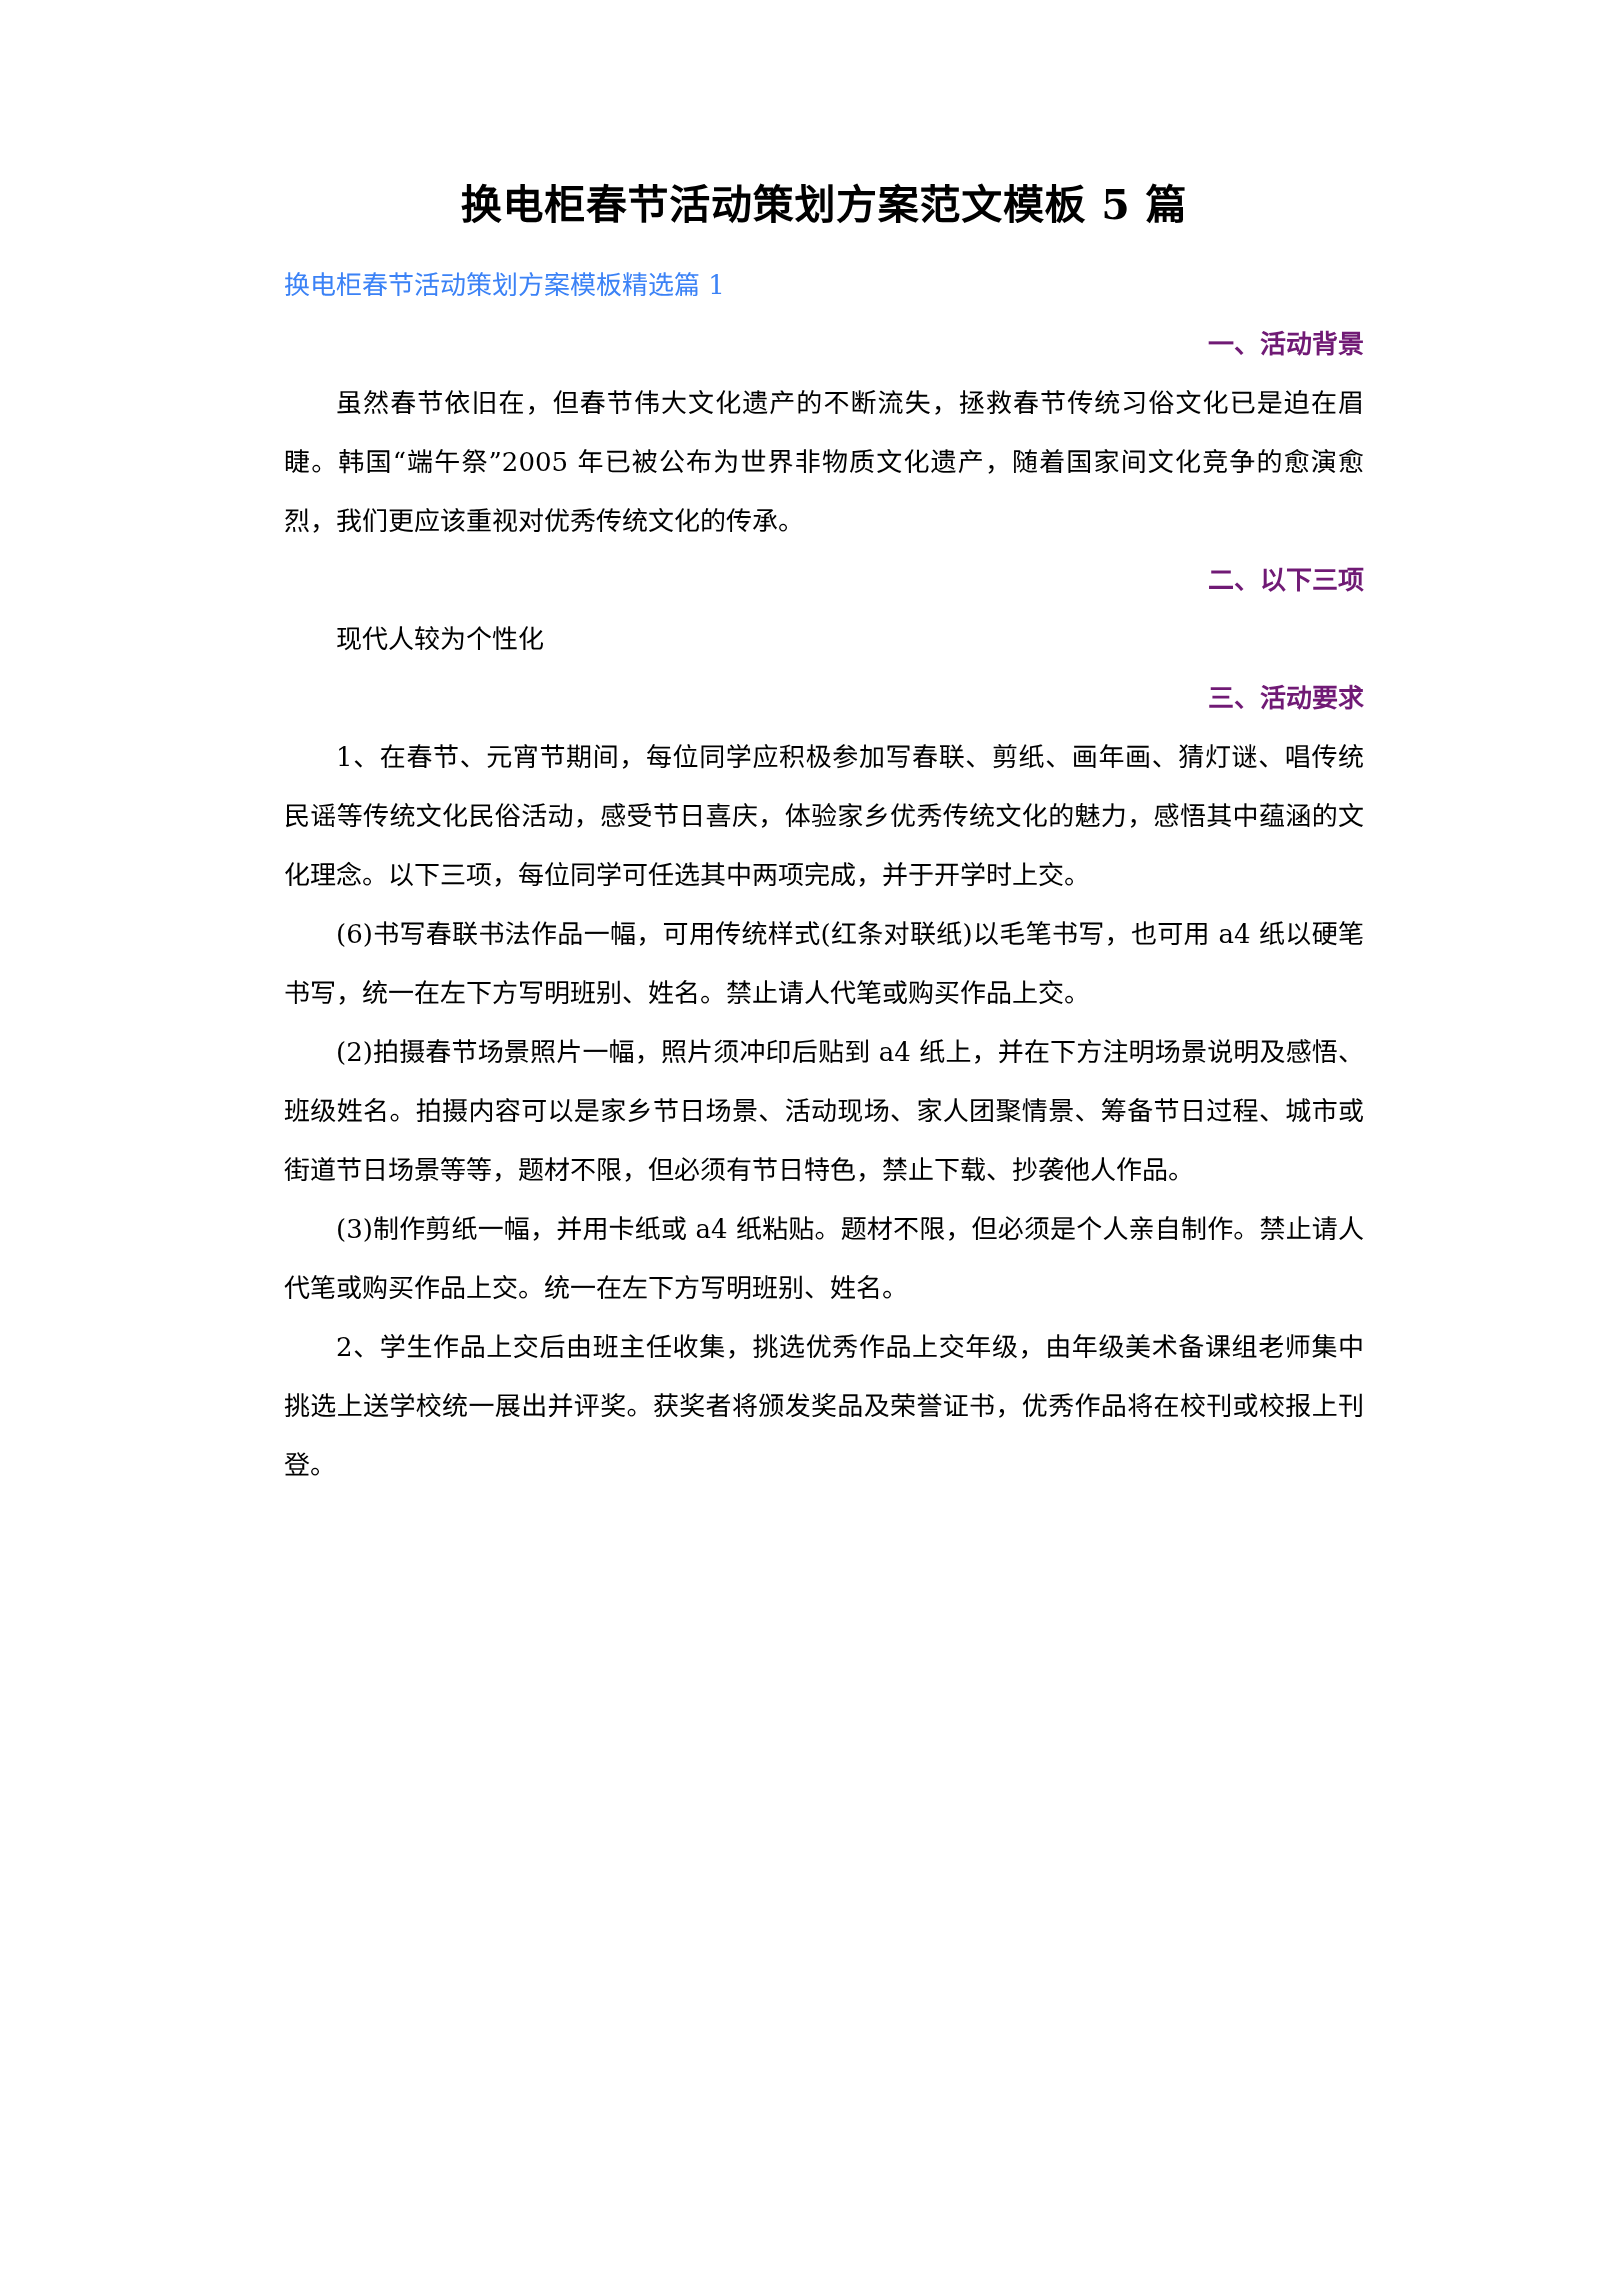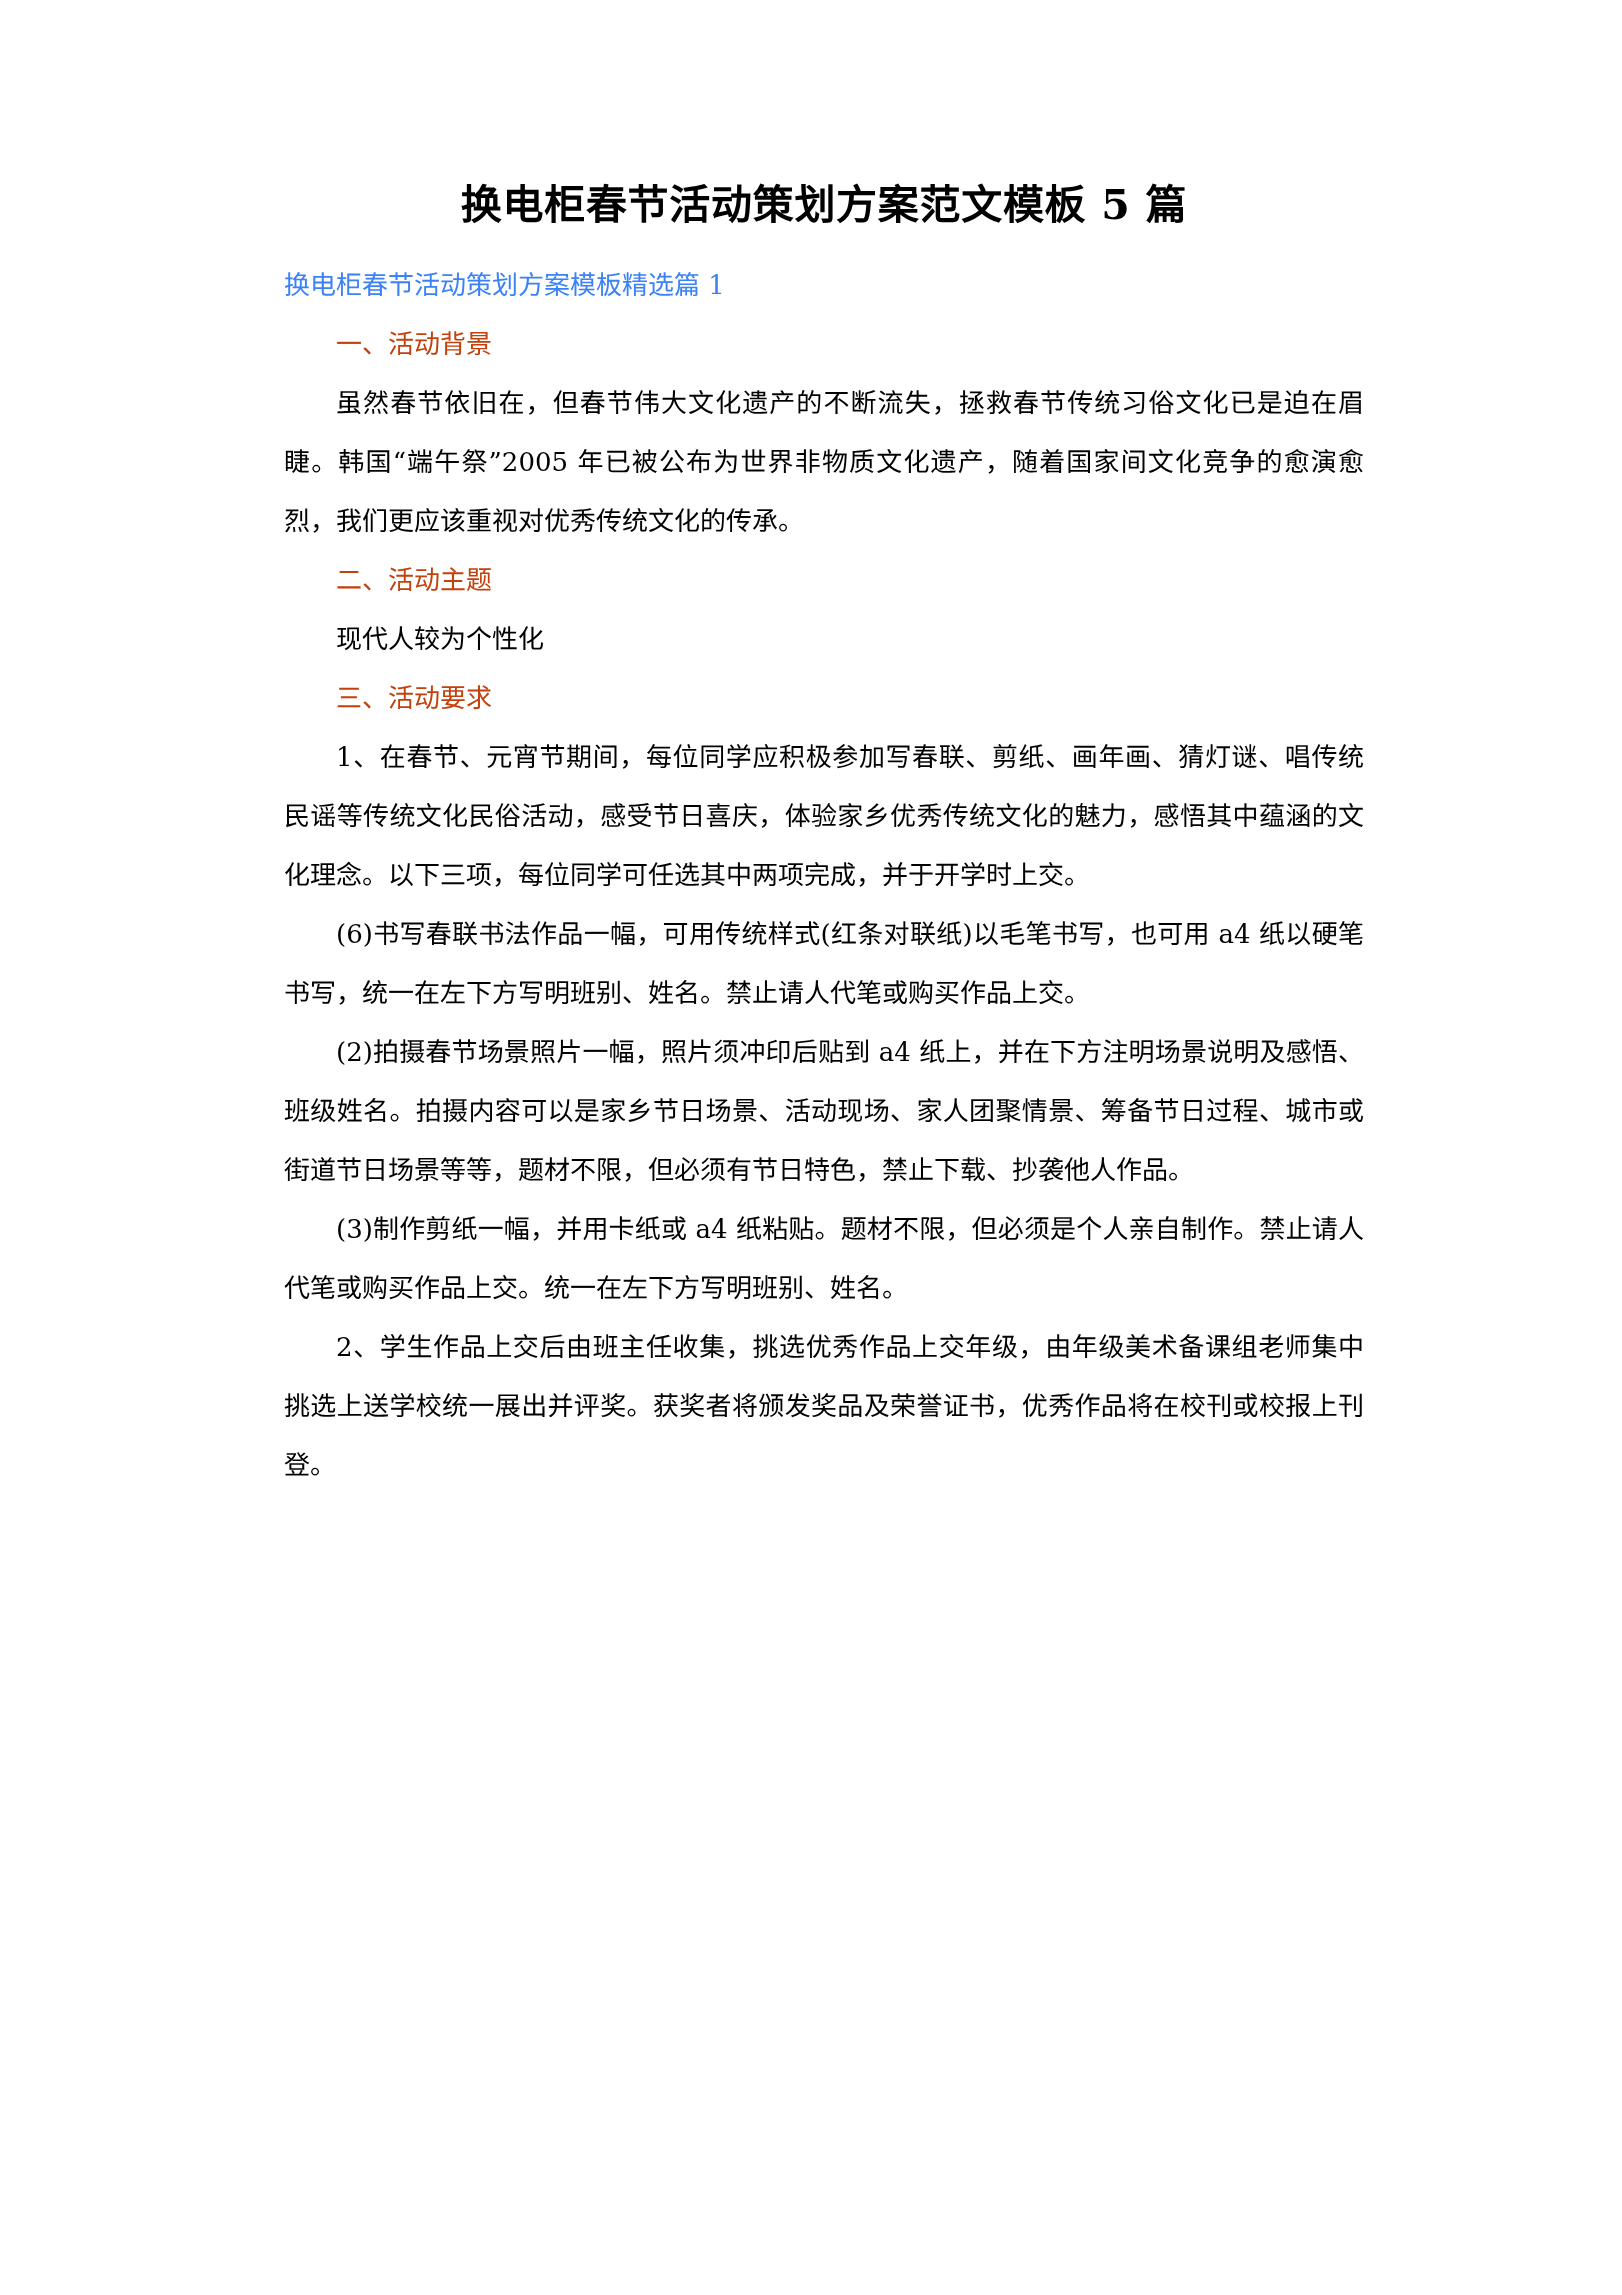--- a/index.html
+++ b/index.html
@@ -44,24 +44,25 @@
     color: #3b82f6;
     text-align: left;
     margin: 0;
     padding-top: 30px;
   }
 
   .heading {
     font-family: "DejaVu Serif", "Liberation Serif", serif;
     font-size: 26px;
     line-height: 59px;
-    color: #c2410c;
+    color: #701a75;
     margin: 0;
     text-indent: 52px;
-    text-align: left;
+    text-align: right;
+    font-weight: bold;
   }
 
   .para {
     font-family: "DejaVu Serif", "Liberation Serif", serif;
     font-size: 26px;
     line-height: 59px;
     color: #000000;
     margin: 0;
     text-indent: 52px;
     text-align: justify;
@@ -87,21 +88,21 @@
 
     <h1 class="doc-title">换电柜春节活动策划方案范文模板 5 篇</h1>
 
     <p class="subtitle">换电柜春节活动策划方案模板精选篇 1</p>
 
     <p class="heading">一、活动背景</p>
 
 
     <p class="para">虽然春节依旧在，但春节伟大文化遗产的不断流失，拯救春节传统习俗文化已是迫在眉睫。韩国“端午祭”2005 年已被公布为世界非物质文化遗产，随着国家间文化竞争的愈演愈烈，我们更应该重视对优秀传统文化的传承。</p>
 
-    <p class="heading">二、活动主题</p>
+    <p class="heading">二、以下三项</p>
 
     <p class="plain">现代人较为个性化</p>
 
     <p class="heading">三、活动要求</p>
 
     <p class="para">1、在春节、元宵节期间，每位同学应积极参加写春联、剪纸、画年画、猜灯谜、唱传统民谣等传统文化民俗活动，感受节日喜庆，体验家乡优秀传统文化的魅力，感悟其中蕴涵的文化理念。以下三项，每位同学可任选其中两项完成，并于开学时上交。</p>
 
     <p class="para">(6)书写春联书法作品一幅，可用传统样式(红条对联纸)以毛笔书写，也可用 a4 纸以硬笔书写，统一在左下方写明班别、姓名。禁止请人代笔或购买作品上交。</p>
 
     <p class="para">(2)拍摄春节场景照片一幅，照片须冲印后贴到 a4 纸上，并在下方注明场景说明及感悟、班级姓名。拍摄内容可以是家乡节日场景、活动现场、家人团聚情景、筹备节日过程、城市或街道节日场景等等，题材不限，但必须有节日特色，禁止下载、抄袭他人作品。</p>

